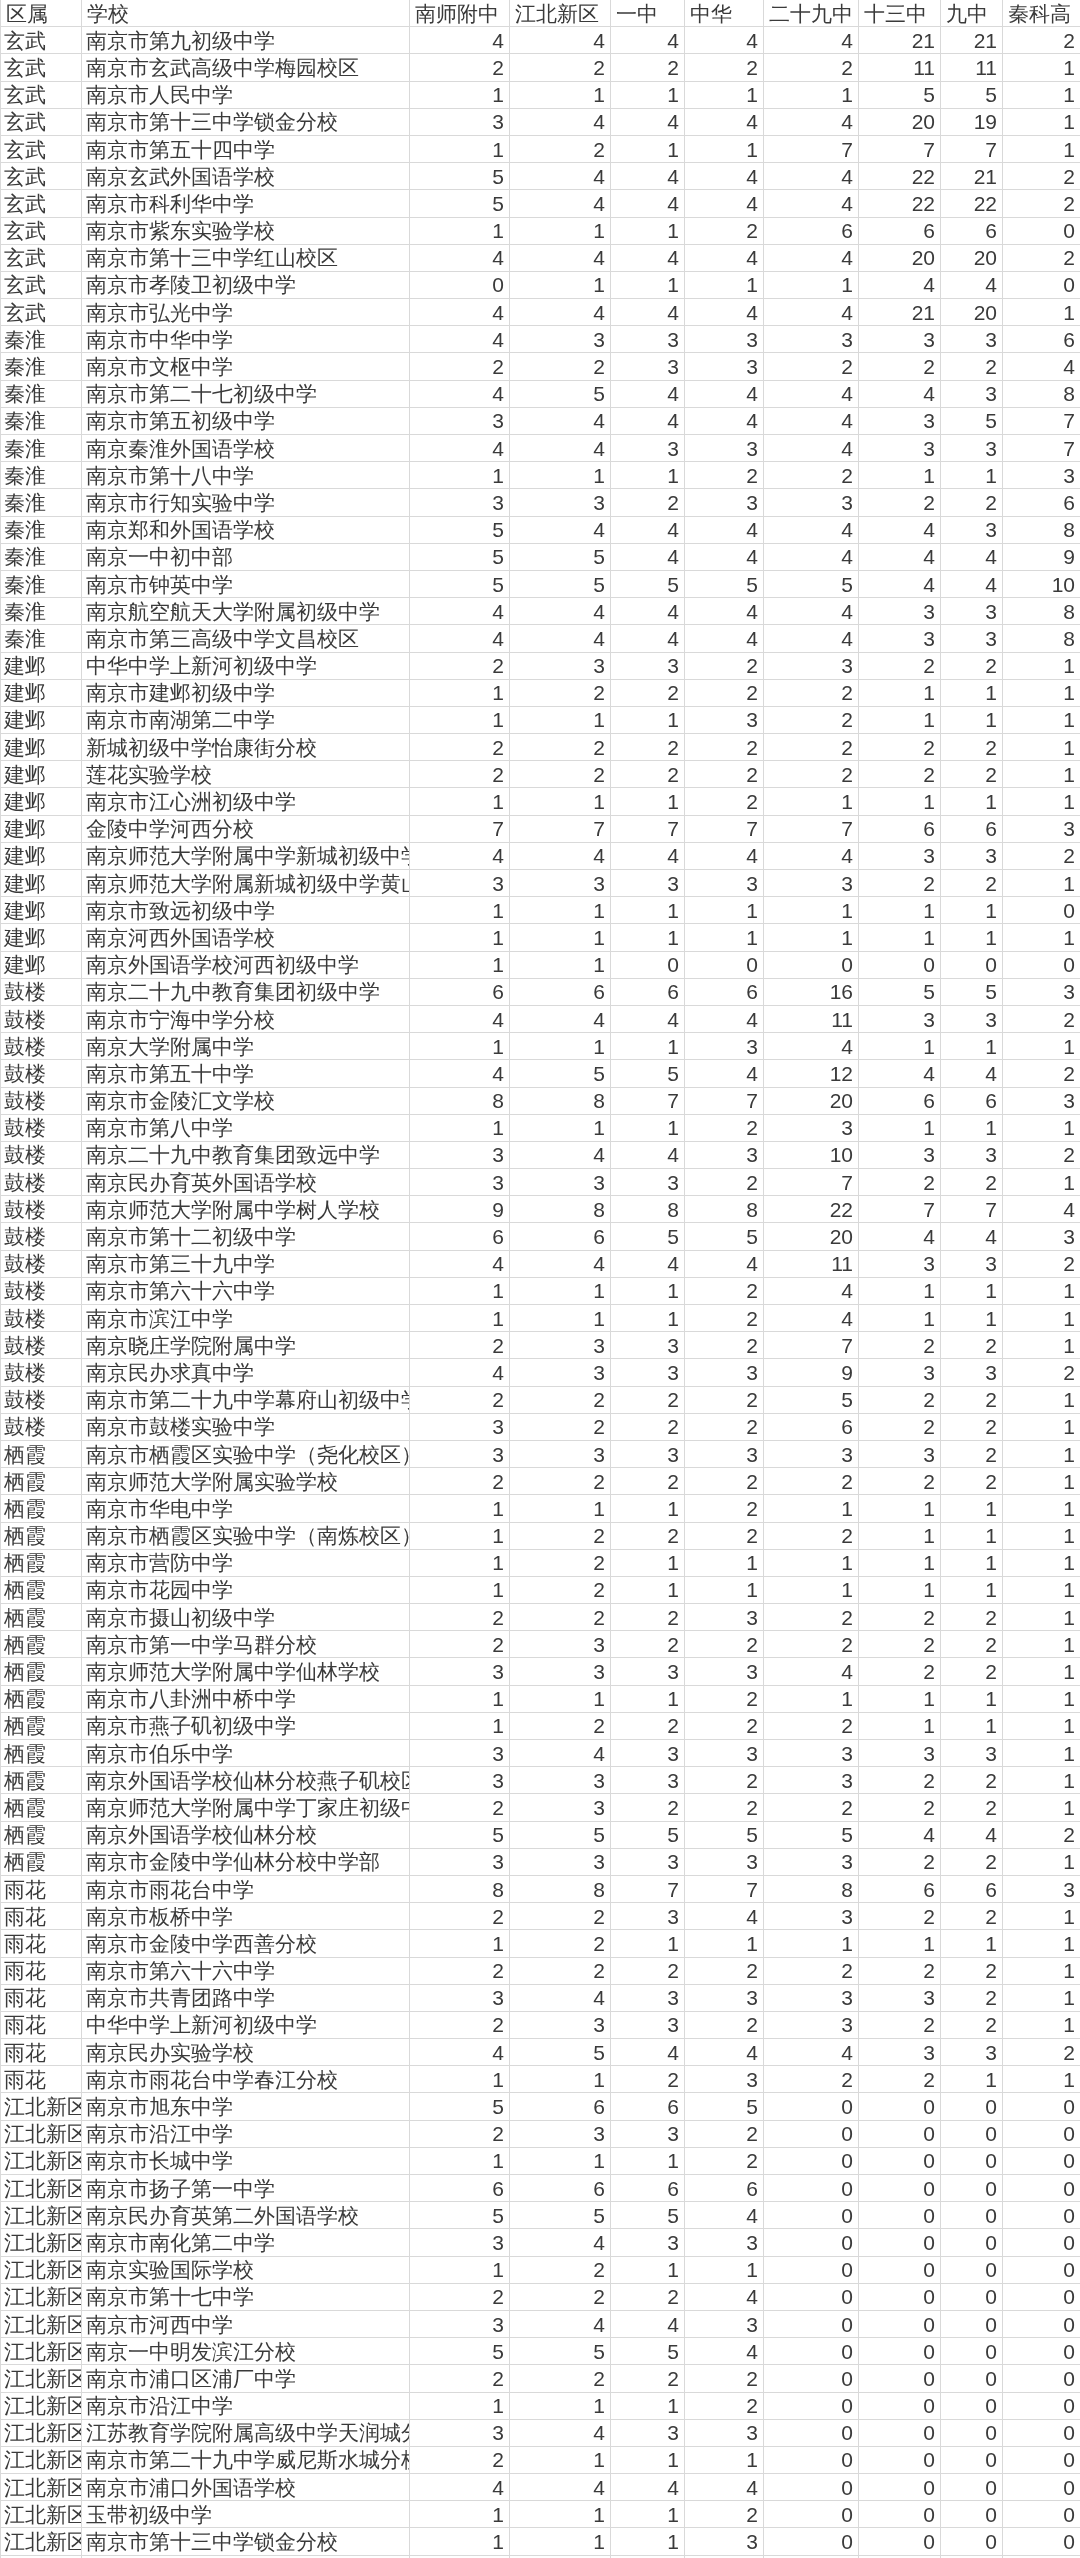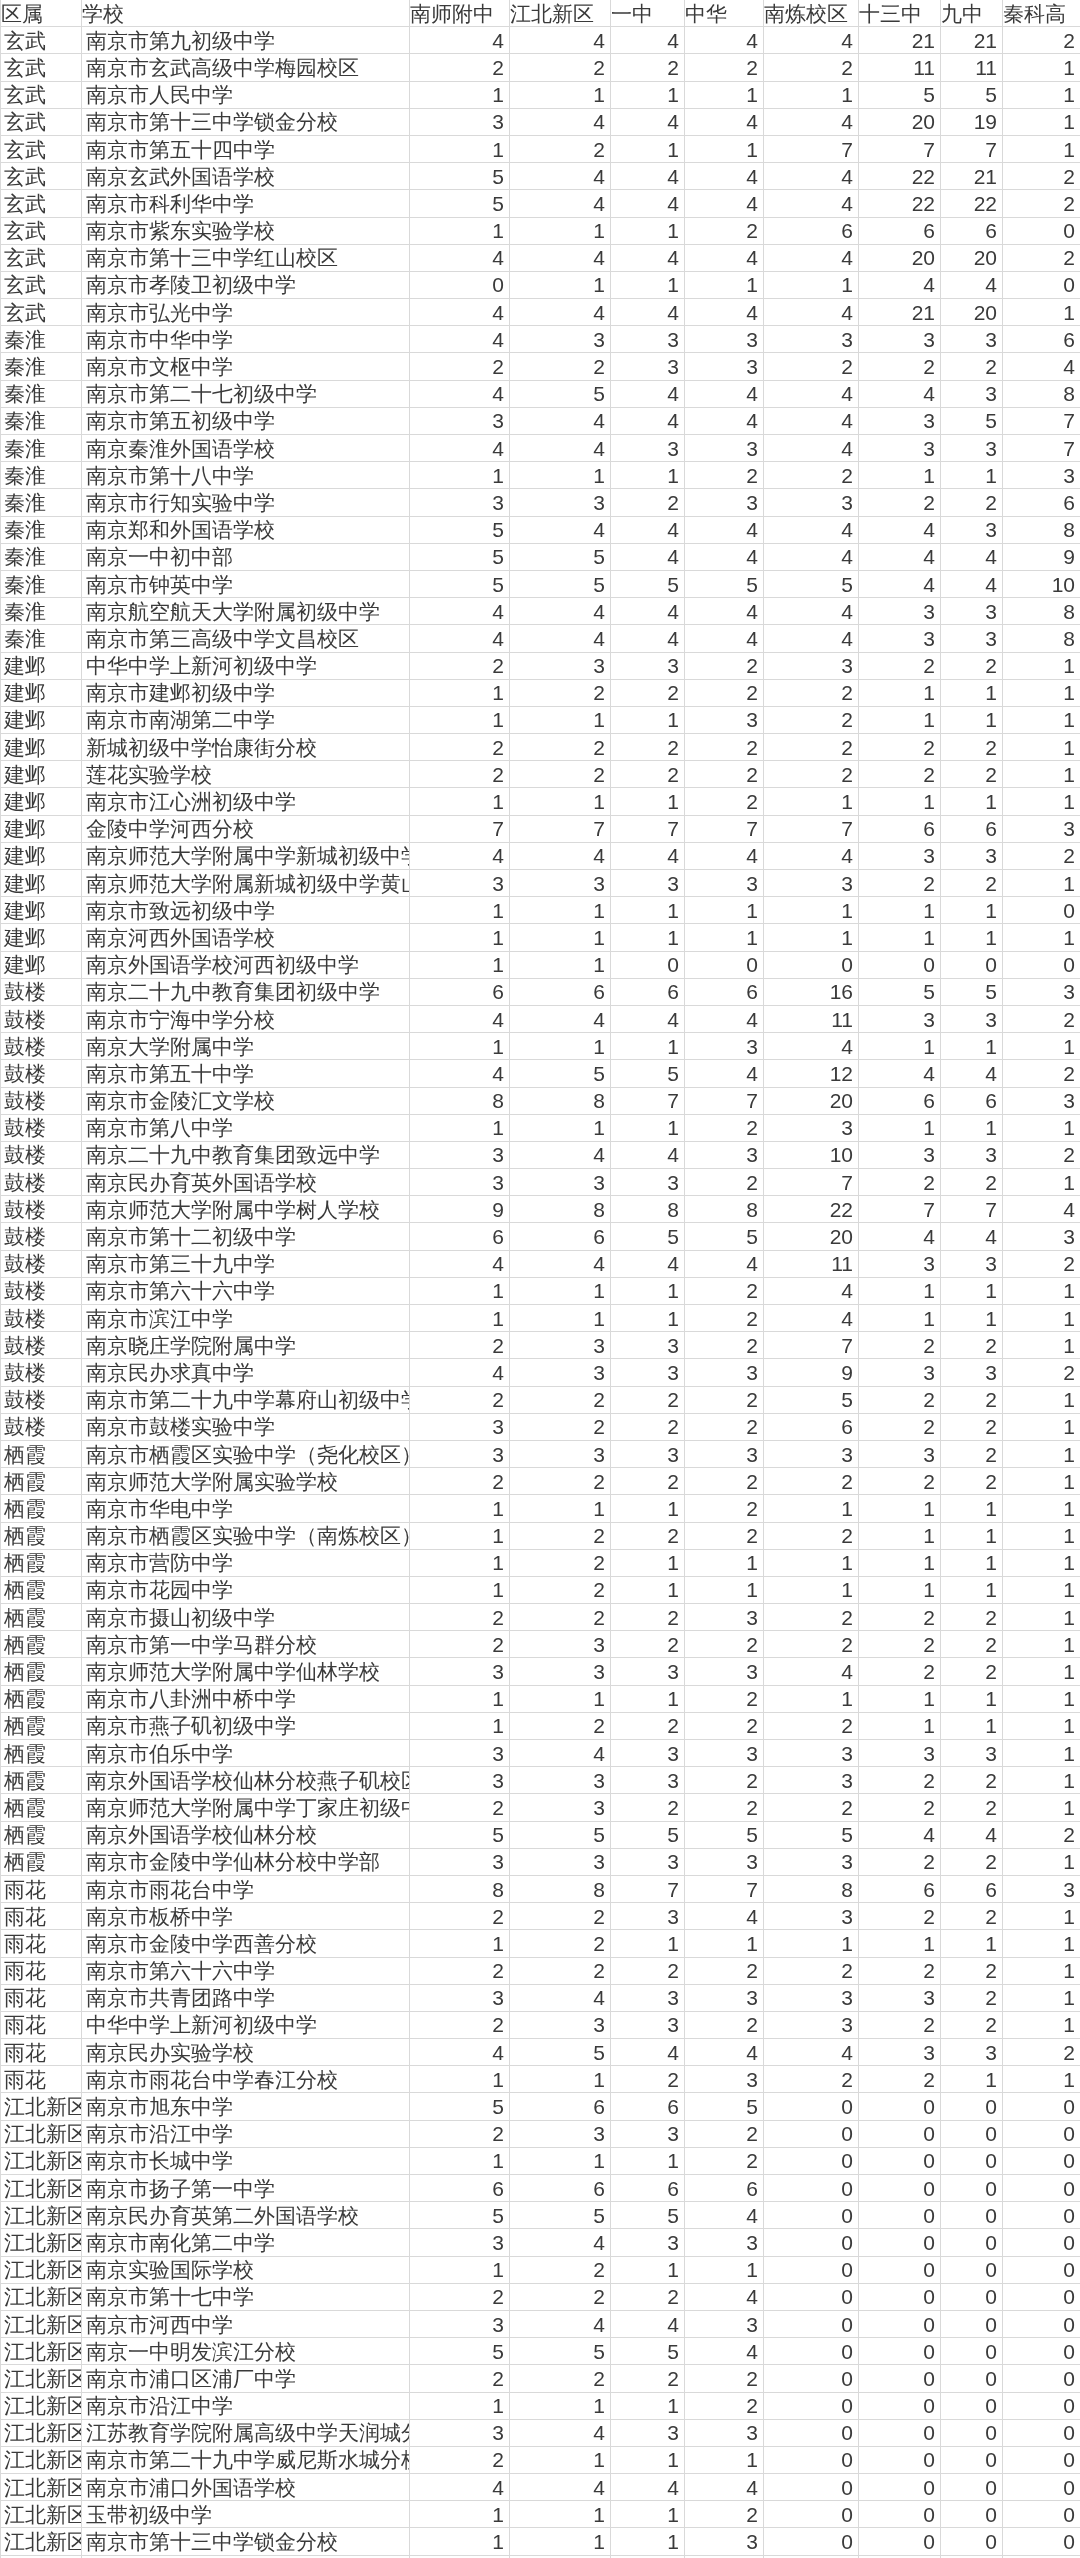--- a/index.html
+++ b/index.html
@@ -29,34 +29,34 @@
     color: #3a3a3a;
     white-space: nowrap;
     overflow: hidden;
     background: #ffffff;
     line-height: 1;
   }
   .cell.first-col { border-left: 1px solid #d9d9d9; }
   .cell.text-cell { padding-left: 4px; justify-content: flex-start; }
   .cell.region { padding-left: 3px; }
   .cell.num { padding-right: 5px; justify-content: flex-end; }
-  .cell.header { justify-content: flex-start; }
+  .cell.header { padding-left: 5px; justify-content: flex-start; }
   .cell.last-col { border-right: none; }
 </style>
 </head>
 <body>
 
 <div id="sheet">
     <div class="cell header first-col">区属</div>
     <div class="cell header">学校</div>
     <div class="cell header">南师附中</div>
     <div class="cell header">江北新区</div>
     <div class="cell header">一中</div>
     <div class="cell header">中华</div>
-    <div class="cell header">南炼校区</div>
+    <div class="cell header">二十九中</div>
     <div class="cell header">十三中</div>
     <div class="cell header">九中</div>
     <div class="cell header last-col">秦科高</div>
     <div class="cell text-cell region first-col">玄武</div>
     <div class="cell text-cell">南京市第九初级中学</div>
     <div class="cell num">4</div>
     <div class="cell num">4</div>
     <div class="cell num">4</div>
     <div class="cell num">4</div>
     <div class="cell num">4</div>

